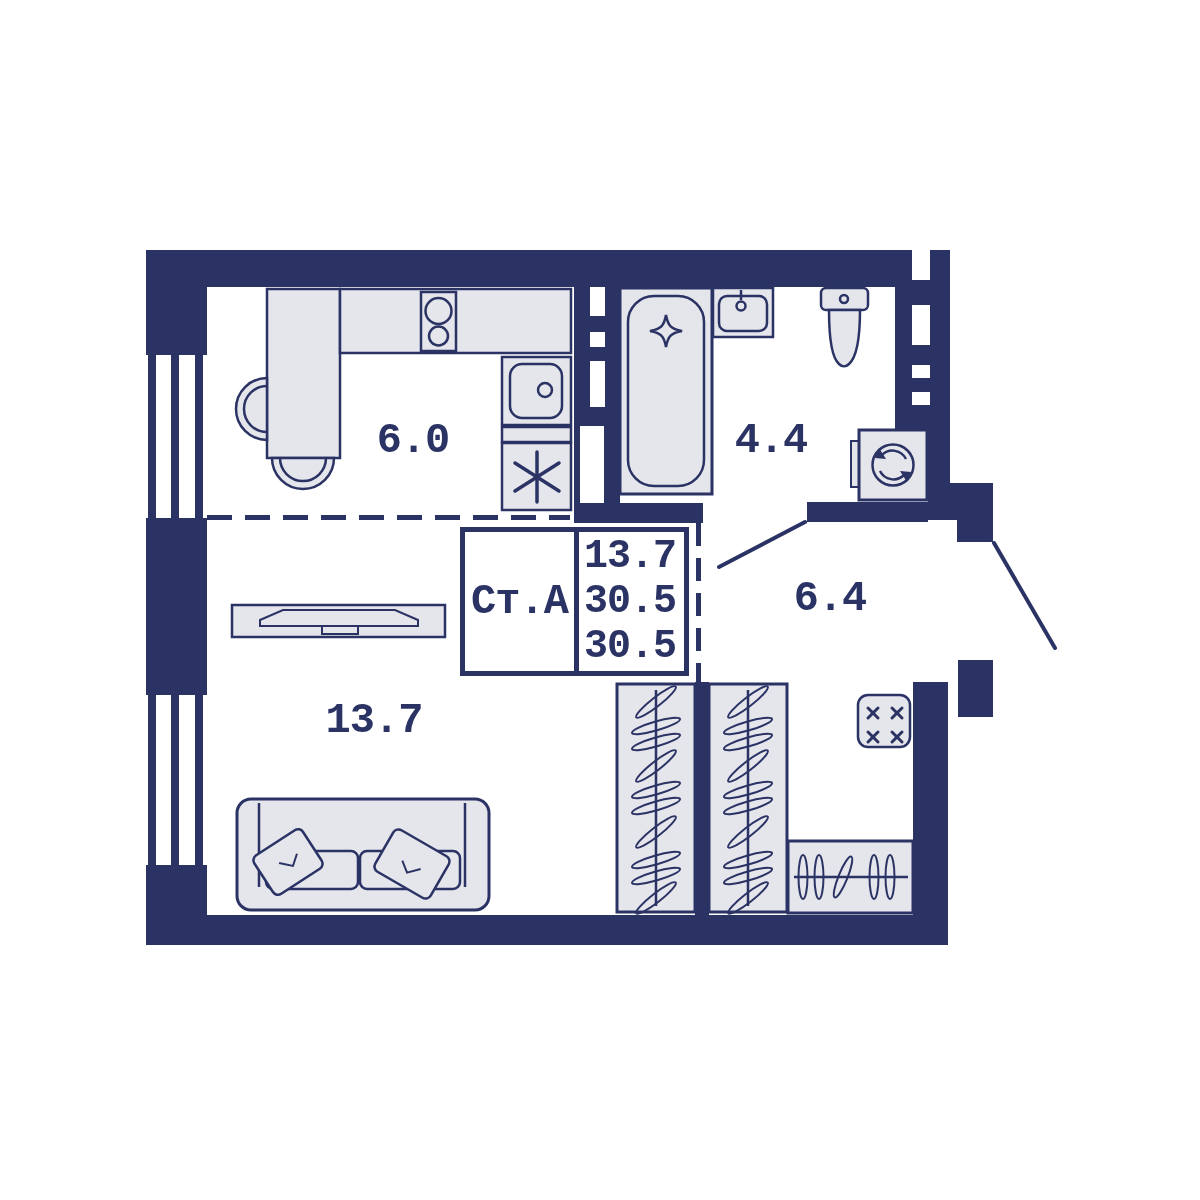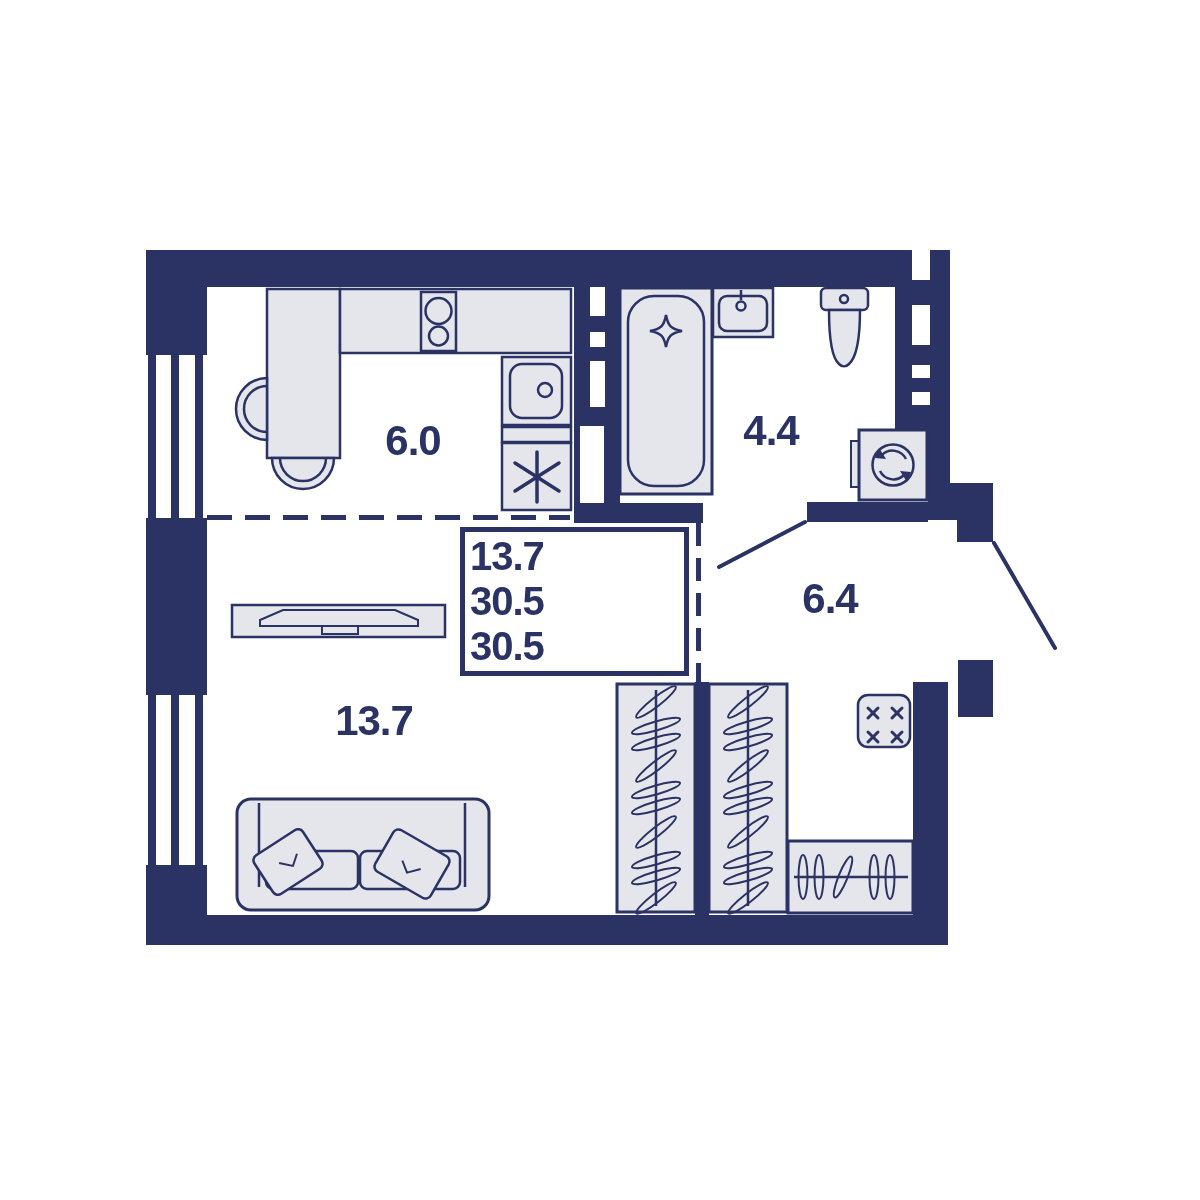--- a/index.html
+++ b/index.html
@@ -4,21 +4,21 @@
 <style>
   :root{
     --wall:#2a3364;
     --fill:#e5e5ec;
     --line:#2a3364;
     --bg:#ffffff;
   }
   html,body{margin:0;padding:0;background:var(--bg);}
   #stage{
     position:relative;width:1200px;height:1200px;background:var(--bg);
-    font-family:Liberation Sans, sans-serif;color:var(--line);overflow:hidden;
+    font-family:Liberation Mono, monospace;color:var(--line);overflow:hidden;
   }
   .w{position:absolute;background:var(--wall);}
   .slot{position:absolute;background:var(--bg);}
   .mullion{position:absolute;background:var(--wall);}
   .dash-h{position:absolute;height:5px;
     background:repeating-linear-gradient(to right,var(--wall) 0 25px,transparent 25px 38px);}
   .dash-v{position:absolute;width:5px;
     background:repeating-linear-gradient(to bottom,var(--wall) 0 23px,transparent 23px 35px);}
   svg{position:absolute;left:0;top:0;}
   .room-label{
@@ -244,25 +244,26 @@
 
     <g stroke-linecap="round">
       <line x1="805" y1="522" x2="719" y2="567" stroke-width="4"></line>
     </g>
     <g stroke-linecap="round">
       <line x1="994" y1="543" x2="1055" y2="648" stroke-width="4"></line>
     </g>
   </svg>
 
   <div class="room-label" style="left:413px;top:441px;">6.0</div>
-  <div class="room-label" style="left:771px;top:431px;">4.4</div>
+  <div class="room-label" style="left:771px;top:441px;">4.4</div>
   <div class="room-label" style="left:830px;top:599px;">6.4</div>
   <div class="room-label" style="left:374px;top:721px;">13.7</div>
 
   <div class="unit-card">
+    <div class="cell-name">Ст.А</div>
     <div class="cell-nums">
       <div>13.7</div>
       <div>30.5</div>
       <div>30.5</div>
     </div>
   </div>
 
 </div>
 
 </body></html>

